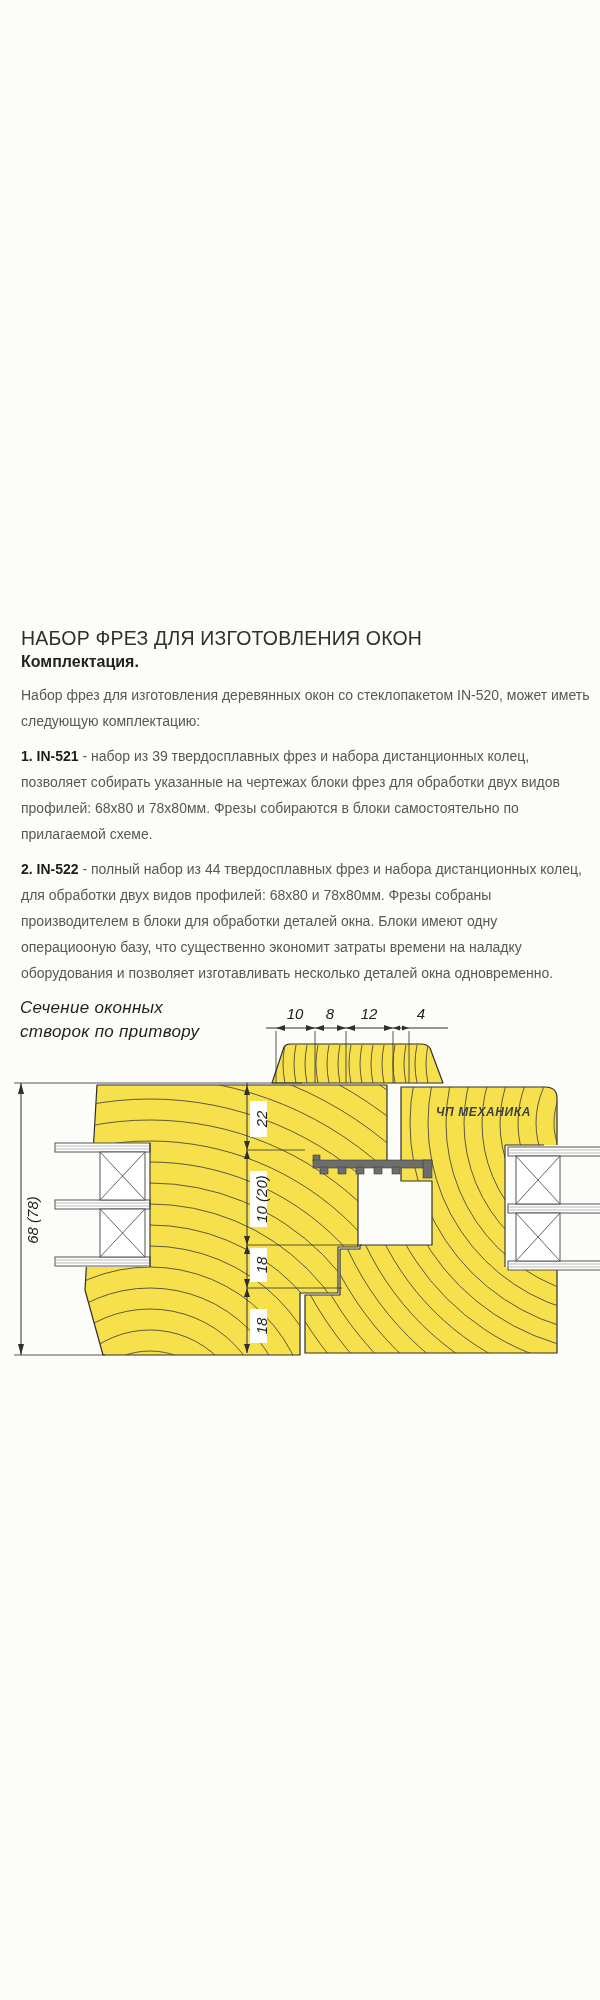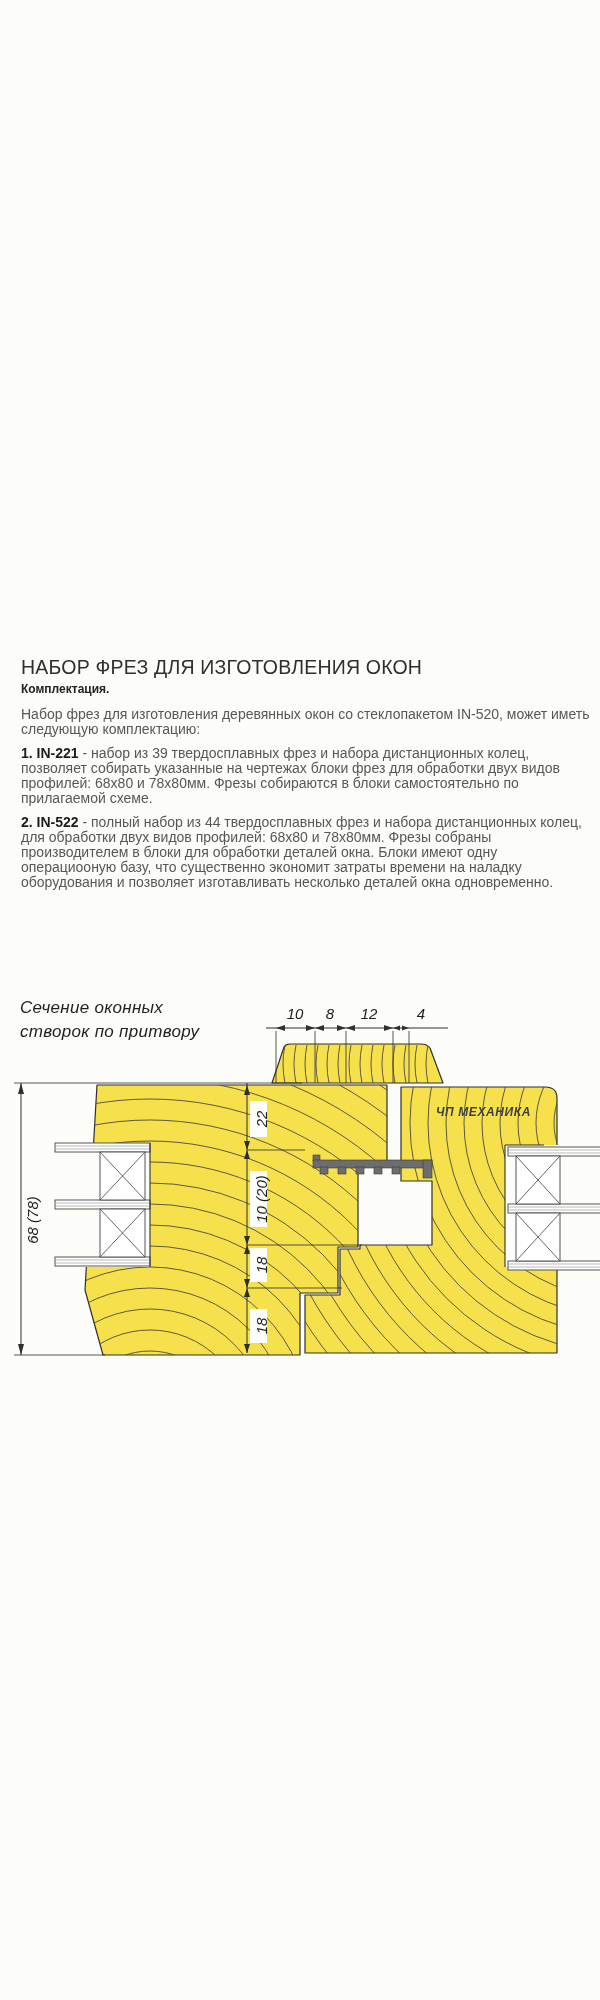--- a/index.html
+++ b/index.html
@@ -1,49 +1,49 @@
 <!DOCTYPE html>
 <html><head>
 <meta charset="utf-8">
 <style>
   html,body{margin:0;padding:0;}
   body{
     width:600px;height:2000px;overflow:hidden;position:relative;
     background:#fcfdf9;
     font-family:"Liberation Sans","DejaVu Sans",sans-serif;
   }
-  .article{position:absolute;left:21px;top:656px;width:578px;}
+  .article{position:absolute;left:21px;top:627px;width:578px;}
   .article h1{
     margin:0 0 3px 0;font-size:19.5px;font-weight:400;color:#2f2f2f;letter-spacing:.2px;
   }
   .article h2{
-    margin:0 0 11px 0;font-size:12px;font-weight:700;color:#222;
+    margin:0 0 11px 0;font-size:16px;font-weight:700;color:#222;
   }
   .article p{
-    margin:0 0 9px 0;font-size:14px;line-height:15px;color:#575757;max-width:572px;
+    margin:0 0 9px 0;font-size:14px;line-height:26px;color:#575757;max-width:572px;
   }
   .article p b{color:#1c1c1c;}
   .article p.note{margin:0;}
   .article p.order{
     margin-top:9px;font-weight:700;color:#333;max-width:445px;
   }
   .drawing{position:absolute;left:0;top:995px;width:600px;height:385px;}
   svg text{font-family:"Liberation Sans","DejaVu Sans",sans-serif;}
   .cap{font-size:17px;font-style:italic;fill:#1f1f1f;letter-spacing:.3px;}
   .dim{font-size:15px;font-style:italic;fill:#1d1d1d;}
   .brand{font-size:12px;font-style:italic;font-weight:700;fill:#3f3f3f;letter-spacing:.6px;}
 </style>
 </head>
 <body>
 
 <div class="article">
   <h1>НАБОР ФРЕЗ ДЛЯ ИЗГОТОВЛЕНИЯ ОКОН</h1>
   <h2>Комплектация.</h2>
   <p class="intro">Набор фрез для изготовления деревянных окон со стеклопакетом IN-520, может иметь следующую комплектацию:</p>
-  <p class="item"><b>1. IN-221</b><span> - набор из 39 твердосплавных фрез и набора дистанционных колец, позволяет собирать указанные на чертежах блоки фрез для обработки двух видов профилей: 68х80 и 78х80мм. Фрезы собираются в блоки самостоятельно по прилагаемой схеме.</span></p>
+  <p class="item"><b>1. IN-521</b><span> - набор из 39 твердосплавных фрез и набора дистанционных колец, позволяет собирать указанные на чертежах блоки фрез для обработки двух видов профилей: 68х80 и 78х80мм. Фрезы собираются в блоки самостоятельно по прилагаемой схеме.</span></p>
   <p class="item"><b>2. IN-522</b><span> - полный набор из 44 твердосплавных фрез и набора дистанционных колец, для обработки двух видов профилей: 68х80 и 78х80мм. Фрезы собраны производителем в блоки для обработки деталей окна. Блоки имеют одну операциооную базу, что существенно экономит затраты времени на наладку оборудования и позволяет изготавливать несколько деталей окна одновременно.</span></p>
 </div>
 
 <svg class="drawing" viewBox="0 0 600 385" width="600" height="385">
   <defs>
     <clipPath id="clipL">
         <path d="M97,90 L387,90 L387,167 L358,167 L358,252 L338,252 L338,298 L300,298 L300,360 L103,360 L85,295 Z"></path>
       </clipPath>
     <clipPath id="clipR">
         <path d="M401,92 L545,92 Q557,92 557,103 L557,358 L305,358 L305,300 L340,300 L340,254 L360,254 L360,250 L432,250 L432,186 L401,186 Z"></path>

